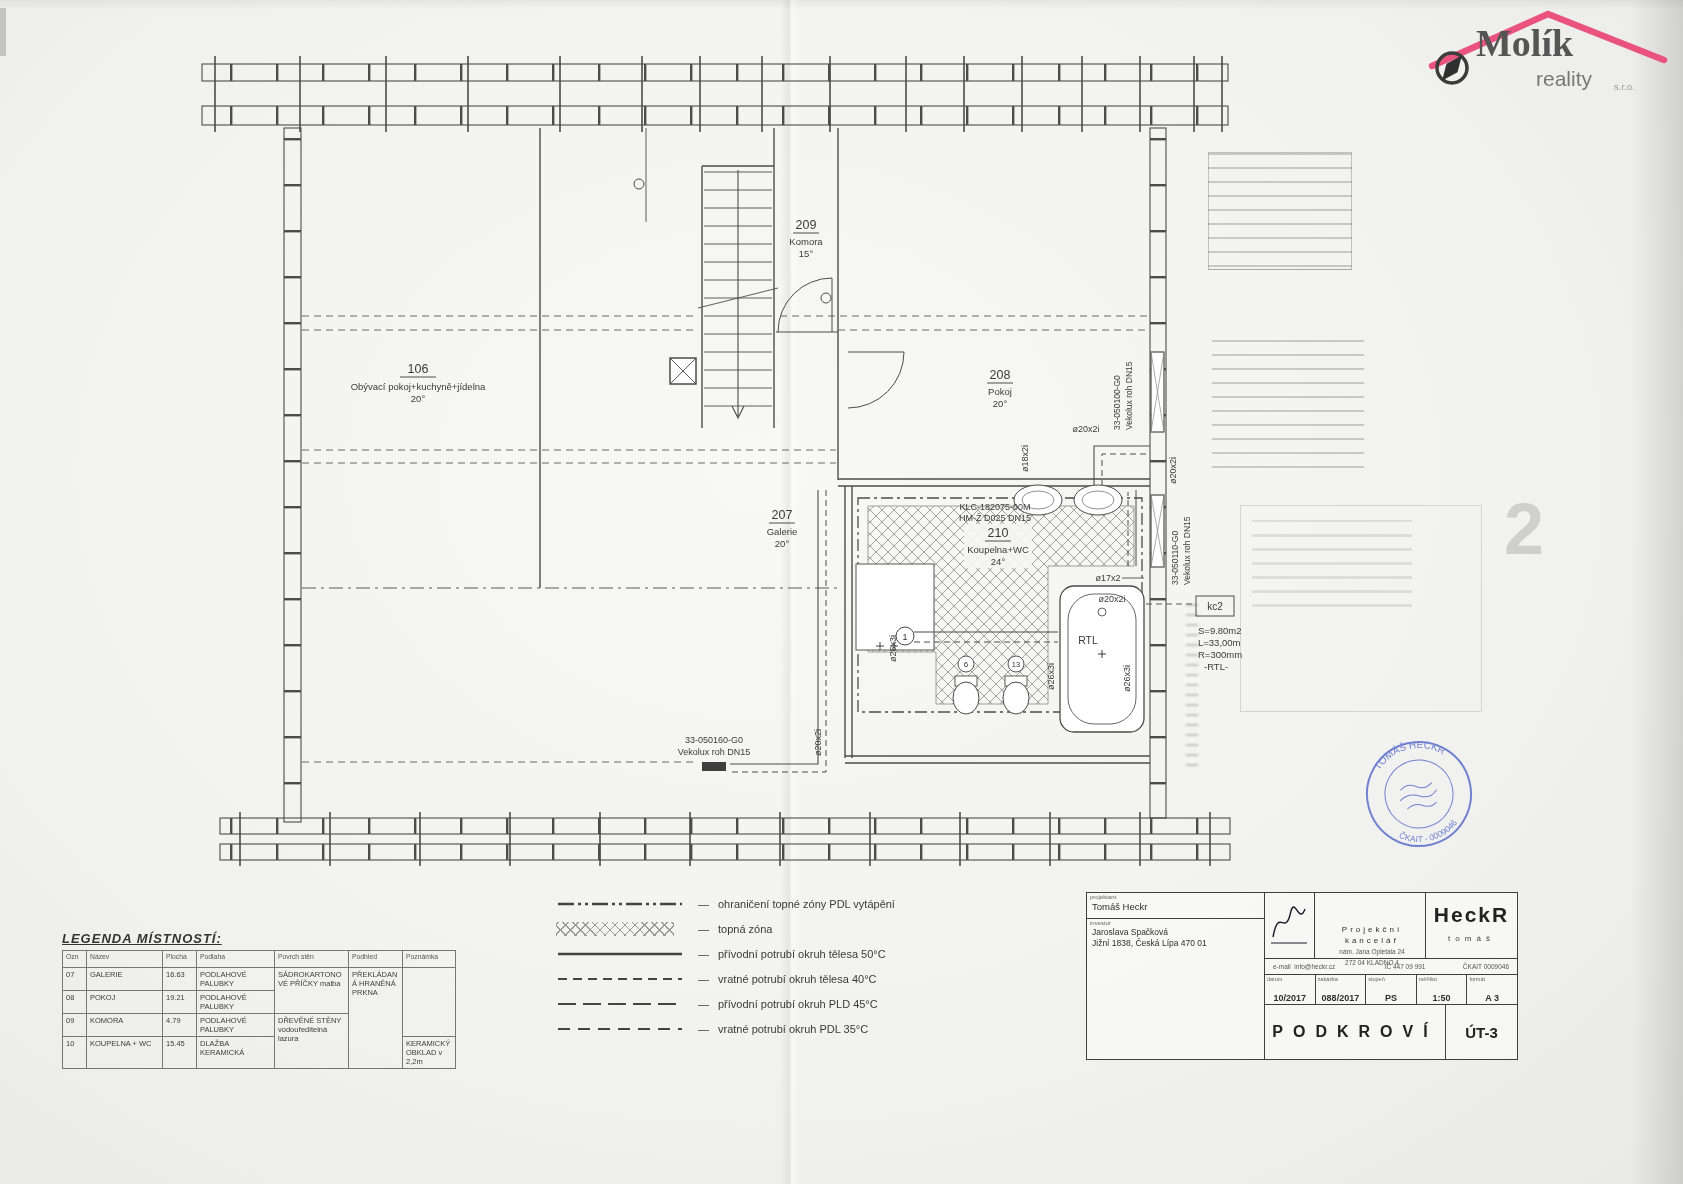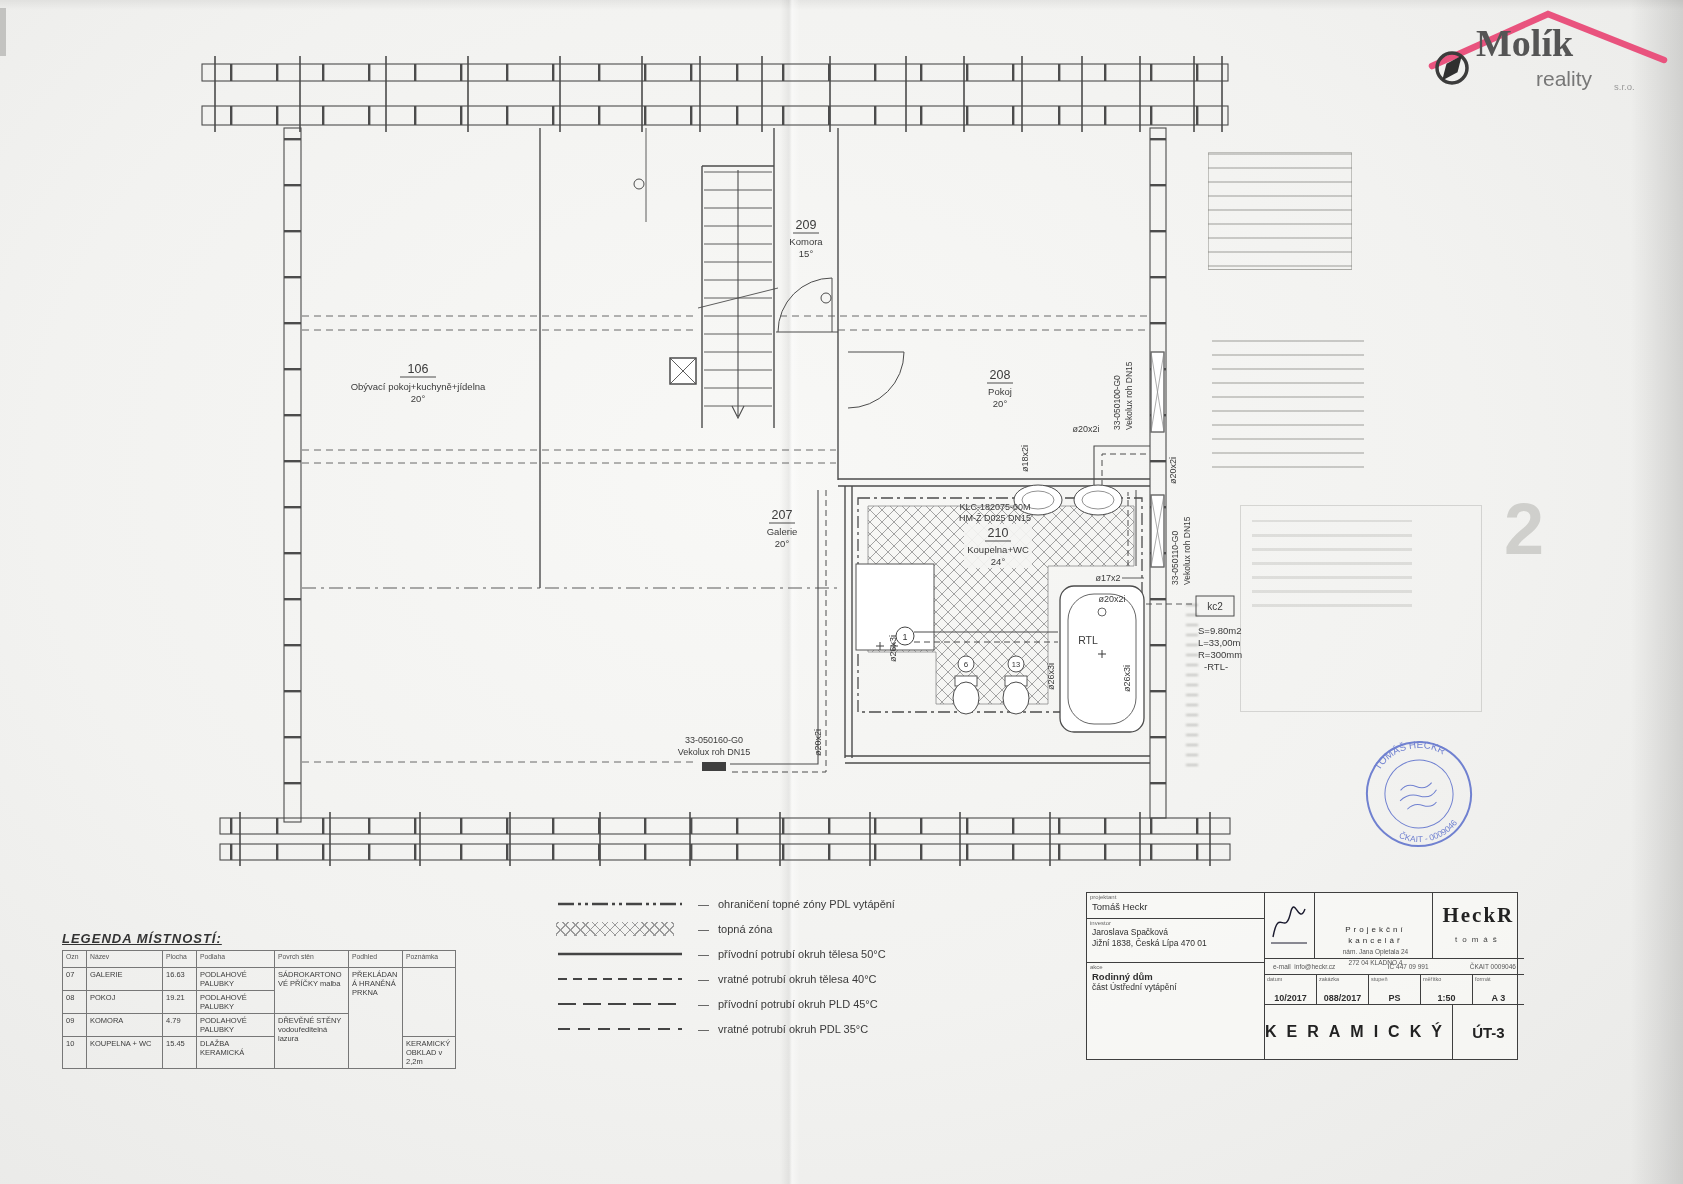--- a/index.html
+++ b/index.html
@@ -47,21 +47,21 @@
   .tb-proj{height:26px;}
   .tb-inv{height:44px;}
   .tb-mis{height:46px;}
   .tb-right{flex:1;display:flex;flex-direction:column;}
   .tb-row1{height:66px;display:flex;border-bottom:1px solid #3f3f3f;}
   .tb-sign{width:50px;flex:0 0 50px;border-right:1px solid #3f3f3f;}
   .tb-office{flex:1;padding:4px 2px 0 6px;text-align:center;margin-top:27px;}
   .office-name{font-size:8px;letter-spacing:3px;color:#2e2e2e;line-height:1.4;}
   .office-addr{font-size:6.5px;color:#555;line-height:1.35;margin-top:2px;}
   .tb-logo{width:92px;flex:0 0 92px;border-left:1px solid #3f3f3f;text-align:center;padding-top:10px;}
-  .logo-main{font-family:Liberation Serif, serif;font-weight:bold;font-size:21px;letter-spacing:2px;color:#222;text-align:center;}
+  .logo-main{font-family:Liberation Sans, sans-serif;font-weight:bold;font-size:21px;letter-spacing:2px;color:#222;text-align:center;}
   .logo-sub{font-size:8px;letter-spacing:5px;color:#444;margin-top:7px;}
   .tb-row1b{height:16px;display:flex;border-bottom:1px solid #3f3f3f;font-size:6.5px;color:#555;align-items:center;}
   .tb-email{flex:1;padding-left:8px;}
   .tb-ids{flex:1.2;display:flex;justify-content:space-between;padding:0 8px;}
   .tb-row2{height:30px;display:flex;border-bottom:1px solid #3f3f3f;}
   .tb-col{flex:1;border-right:1px solid #3f3f3f;position:relative;text-align:center;padding-top:12px;}
   .tb-col:last-child{border-right:none;}
   .tb-col-lab{position:absolute;top:1px;left:2px;font-size:5.5px;color:#666;}
   .tb-col-val{font-size:9px;font-weight:bold;color:#2e2e2e;}
   .tb-row3{flex:1;display:flex;}
@@ -424,25 +424,20 @@
     <div class="tb-left">
       <div class="tb-box tb-proj">
         <span class="tb-lab">projektant</span>
         <div class="tb-val">Tomáš Heckr</div>
       </div>
       <div class="tb-box tb-inv">
         <span class="tb-lab">investor</span>
         <div class="tb-val2">Jaroslava Spačková</div>
         <div class="tb-val2">Jižní 1838, Česká Lípa  470 01</div>
       </div>
-      <div class="tb-box">
-        <span class="tb-lab">akce</span>
-        <div class="tb-val" style="font-weight:bold">Rodinný dům</div>
-        <div class="tb-val2">část Ústřední vytápění</div>
-      </div>
     </div>
     <div class="tb-right">
       <div class="tb-row1">
         <div class="tb-sign">
           <svg width="48" height="60">
             <path d="M8,44 C14,12 20,46 26,18 C30,4 34,32 40,16" stroke="#1a1a2e" stroke-width="1.4" fill="none"></path>
             <path d="M6,50 H42" stroke="#1a1a2e" stroke-width="1" fill="none"></path>
           </svg>
         </div>
         <div class="tb-office">
@@ -482,19 +477,19 @@
         <div class="tb-col">
           <span class="tb-col-lab">měřítko</span>
           <span class="tb-col-val">1:50</span>
         </div>
         <div class="tb-col">
           <span class="tb-col-lab">formát</span>
           <span class="tb-col-val">A 3</span>
         </div>
       </div>
       <div class="tb-row3">
-        <div class="tb-title">KERAMICKÝ</div>
+        <div class="tb-title">PODKROVÍ</div>
         <div class="tb-no">ÚT-3</div>
       </div>
     </div>
   </div>
 
 </div>
 
 </body></html>

